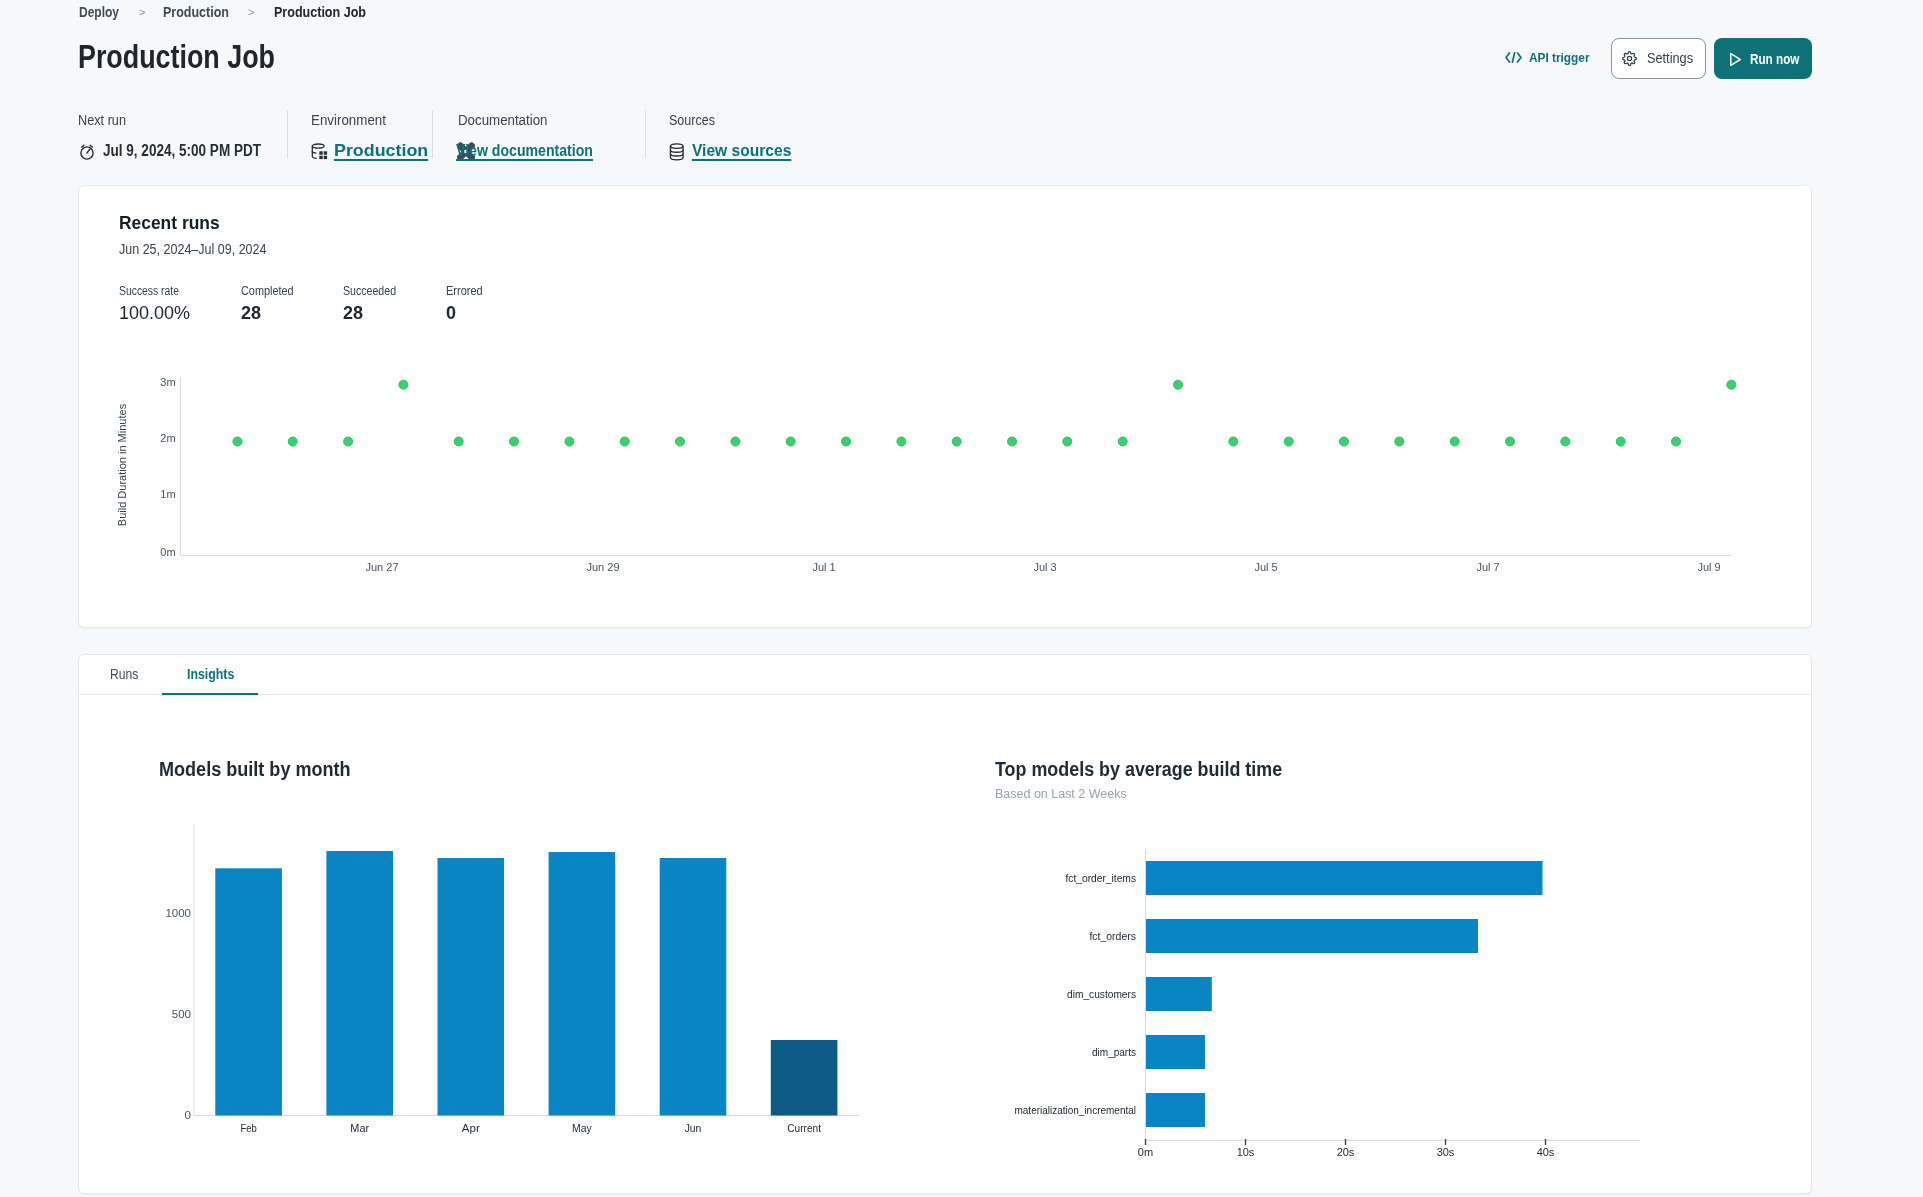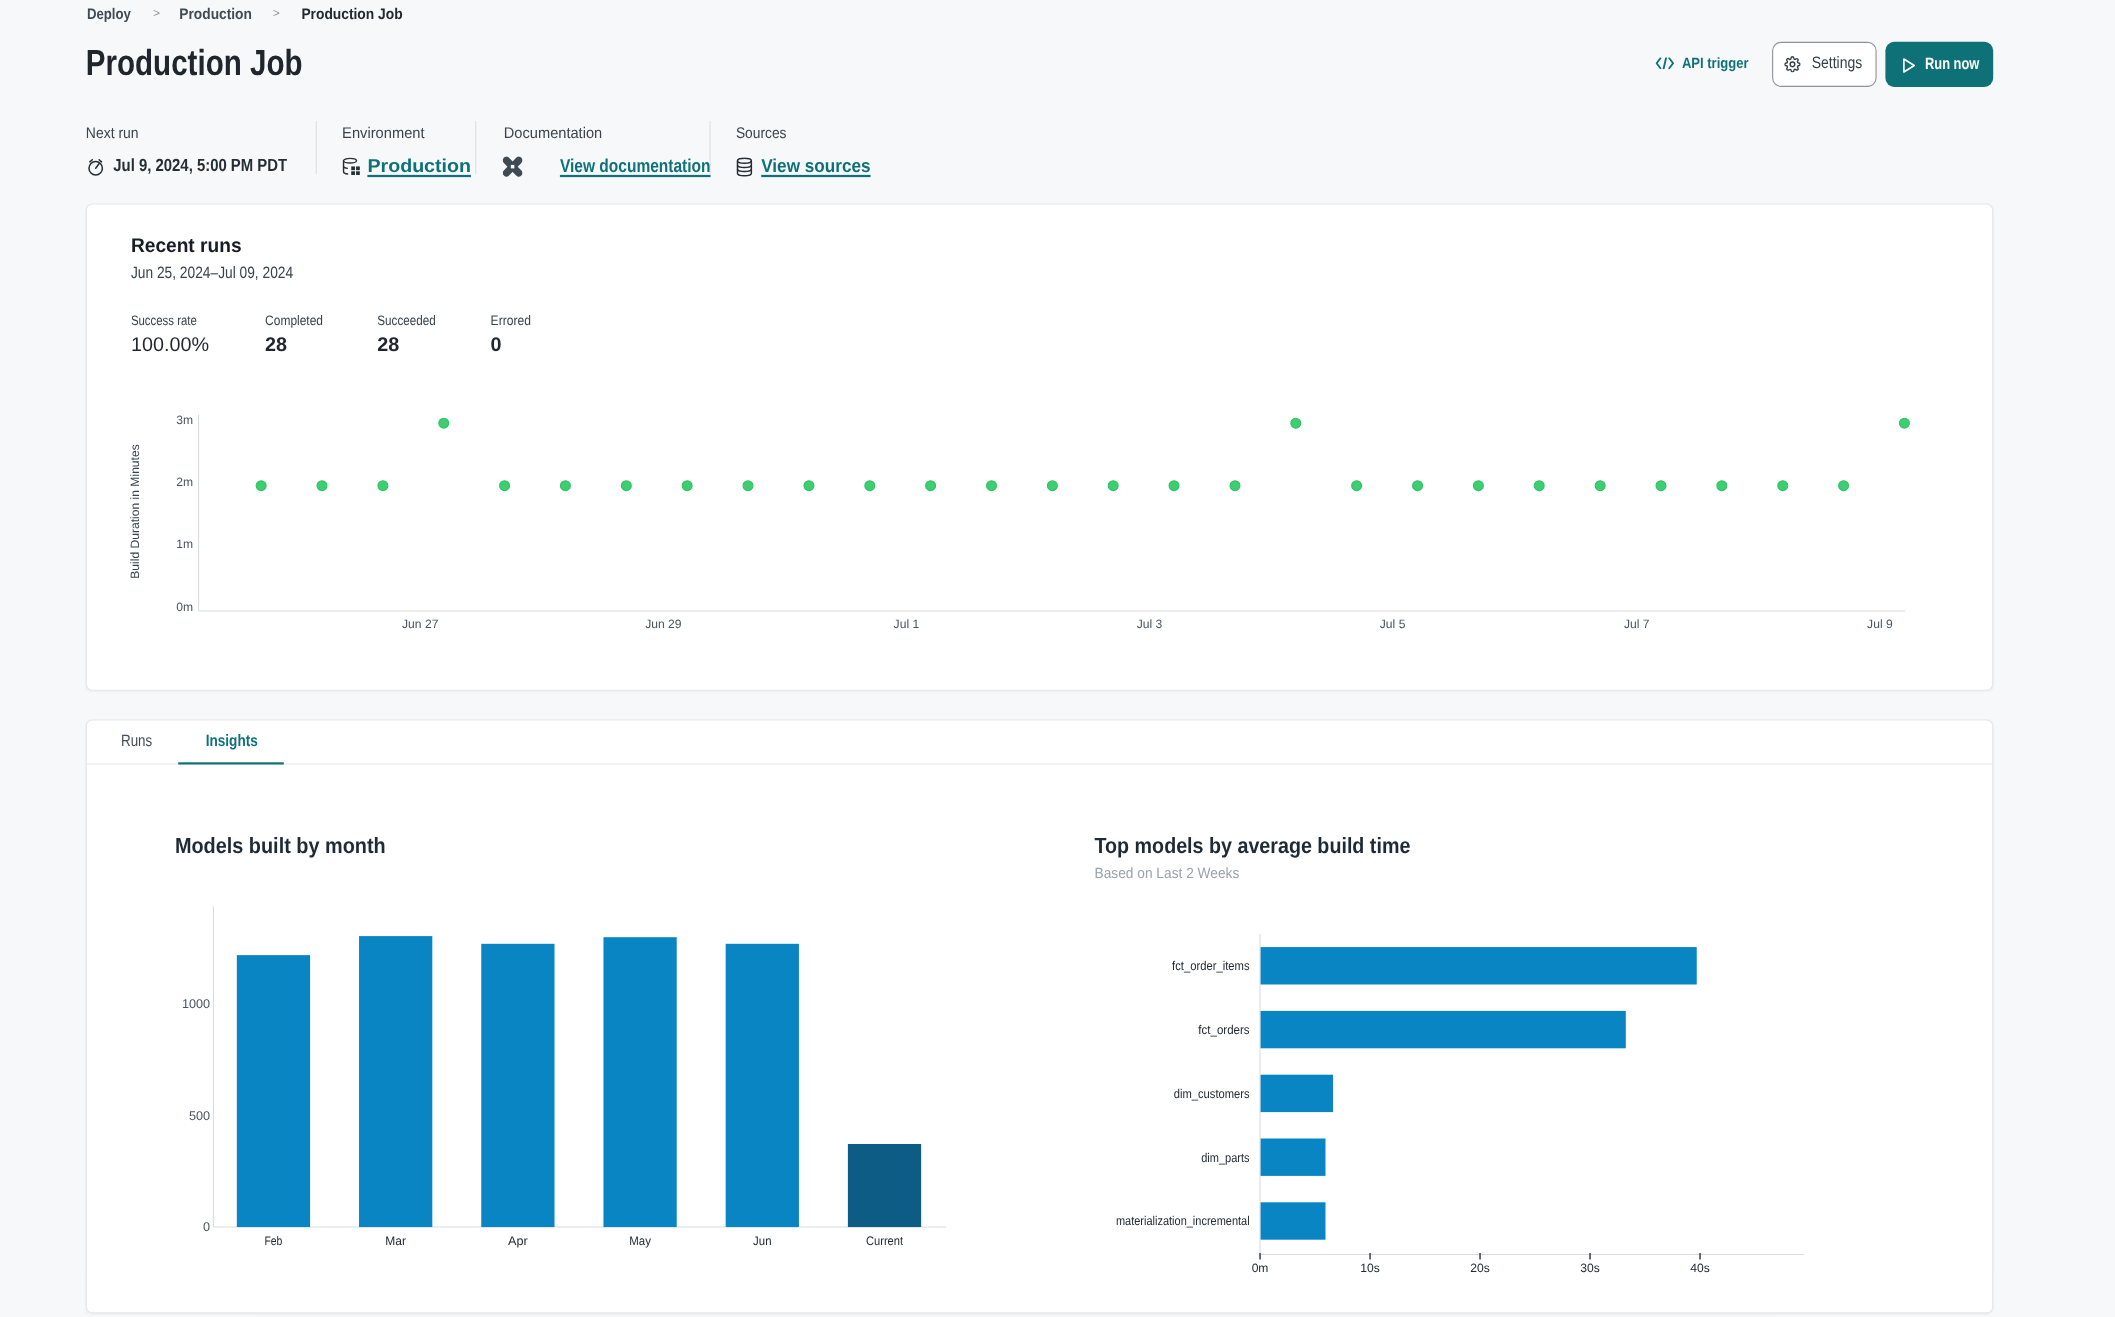--- a/index.html
+++ b/index.html
@@ -69,21 +69,21 @@
 </svg>
 <div class="abs" style="left:334px; top:142px;"><a class="tlink" style="font-size:17px; font-weight:700; display:inline-block; transform:scaleX(1.05); transform-origin:0 0;">Production</a></div>
 
 <svg class="abs" style="left:456.5px; top:141.5px;" width="18" height="19" viewBox="0 0 18 19">
   <g stroke="#3f4a55" stroke-width="6.6" stroke-linecap="round">
     <line x1="3.4" y1="3.8" x2="14.6" y2="15.2"></line>
     <line x1="14.6" y1="3.8" x2="3.4" y2="15.2"></line>
   </g>
   <rect x="7.4" y="7.9" width="3.2" height="3.2" fill="#fff"></rect>
 </svg>
-<div class="abs" style="left:509px; top:142px;"><a class="tlink" style="font-size:17px; font-weight:700; display:inline-block; transform:scaleX(0.83); transform-origin:0 0;">View documentation</a></div>
+<div class="abs" style="left:456px; top:142px;"><a class="tlink" style="font-size:17px; font-weight:700; display:inline-block; transform:scaleX(0.83); transform-origin:0 0;">View documentation</a></div>
 
 <svg class="abs" style="left:669px; top:142.5px;" width="15.5" height="18" viewBox="0 0 15.5 18" fill="none" stroke="#252d35" stroke-width="1.35">
   <ellipse cx="7.75" cy="3.1" rx="6.3" ry="2.3"></ellipse>
   <path d="M1.45 3.1 L1.45 14.5 C1.45 15.8 4.3 16.8 7.75 16.8 C11.2 16.8 14.05 15.8 14.05 14.5 L14.05 3.1"></path>
   <path d="M1.45 6.9 C1.45 8.2 4.3 9.2 7.75 9.2 C11.2 9.2 14.05 8.2 14.05 6.9"></path>
   <path d="M1.45 10.7 C1.45 12 4.3 13 7.75 13 C11.2 13 14.05 12 14.05 10.7"></path>
 </svg>
 <div class="abs" style="left:692px; top:142px;text-decoration:underline;"><a class="tlink" style="font-size:17px; font-weight:700; display:inline-block; transform:scaleX(0.917); transform-origin:0 0;">View sources</a></div>
 
 <div class="card" style="left:78px; top:185px; width:1734px; height:443px;"></div>

